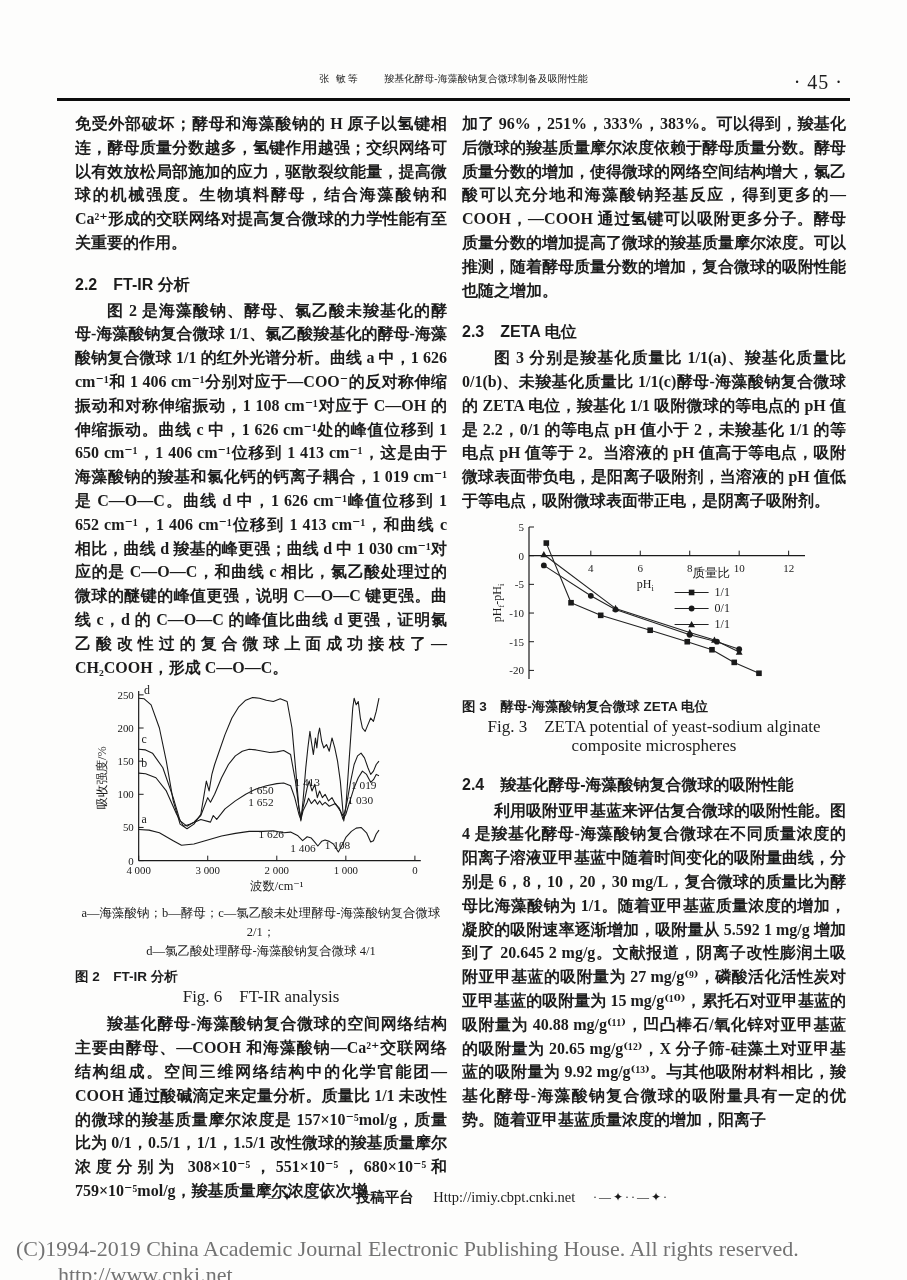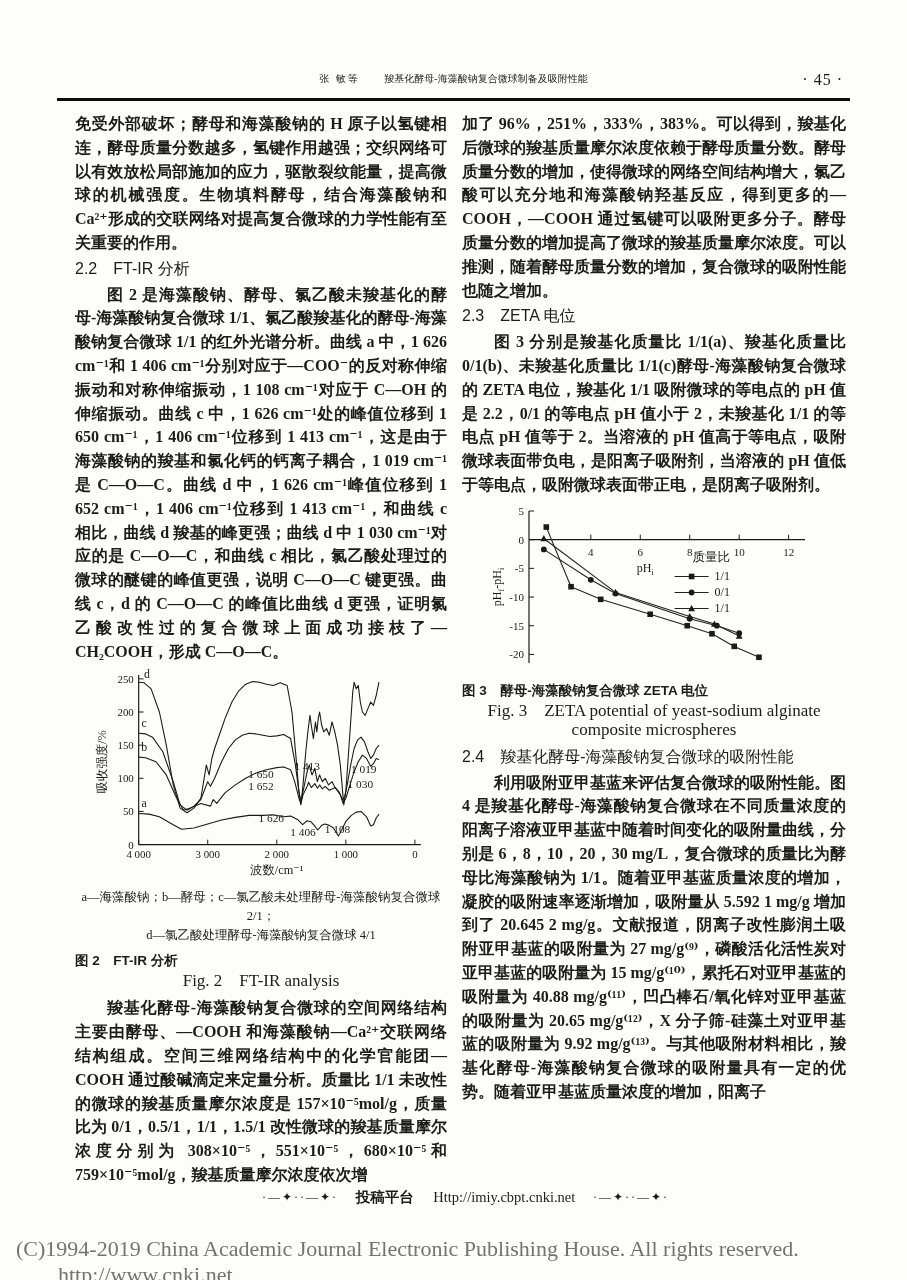--- a/index.html
+++ b/index.html
@@ -1,27 +1,27 @@
 <!DOCTYPE html>
 <html><head>
 <meta charset="utf-8">
 <style>
   html,body{margin:0;padding:0;background:#9a9a9a;}
   .page{position:relative;width:907px;height:1280px;margin:0 auto;background:#fdfdfc;
         font-family:"Liberation Serif","DejaVu Serif",serif;color:#1c1c1c;overflow:hidden;}
   .running-head{position:absolute;top:72px;left:0;width:100%;text-align:center;font-size:10px;}
   .running-head .author{margin-right:22px;letter-spacing:2px;}
-  .page-number{position:absolute;top:71px;right:64px;font-size:16px;letter-spacing:1px;}
+  .page-number{position:absolute;top:71px;right:64px;font-size:20px;letter-spacing:1px;}
   .header-rule{position:absolute;top:98px;left:57px;width:793px;height:3px;background:#0d0d0d;}
   .col{position:absolute;top:112px;font-size:16px;line-height:23.8px;text-align:justify;}
   .col-left{left:75px;width:372px;}
   .col-right{left:462px;width:384px;}
   .col p{margin:0;font-weight:bold;}
   .indent{text-indent:2em;}
-  h3.section{margin:2px 0 2px 0;font-size:16px;font-weight:normal;
+  h3.section{margin:18px 0 2px 0;font-size:16px;font-weight:bold;
              font-family:"Liberation Sans","DejaVu Sans",sans-serif;line-height:23.8px;}
   figure{margin:6px 0 6px 0;text-align:center;}
   figure svg{display:block;margin:0 auto;}
   .fig-note{font-size:12.5px;line-height:19px;text-align:center;}
   .fig-cap-zh{font-size:13.5px;font-weight:bold;text-align:left;margin-top:5px;line-height:21px;
               font-family:"Liberation Sans","DejaVu Sans",sans-serif;}
   .fig-cap-en{font-size:17px;text-align:center;line-height:19px;}
   .footer{position:absolute;top:1188px;left:12px;width:100%;text-align:center;font-size:14.5px;}
   .footer .deco{letter-spacing:2px;margin:0 14px;font-size:12px;position:relative;top:-1px;}
   .footer .plat{font-weight:bold;margin-right:16px;font-family:"Liberation Sans","DejaVu Sans",sans-serif;}
@@ -86,21 +86,21 @@
           <text x="216.79999999999998" y="102.736" text-anchor="middle" font-size="11.5">1 413</text>
           <text x="274.2" y="105.424" text-anchor="middle" font-size="11.5">1 019</text>
           <text x="270.7" y="120.208" text-anchor="middle" font-size="11.5">1 030</text>
           <text x="180.4" y="155.152" text-anchor="middle" font-size="11.5">1 626</text>
           <text x="212.6" y="169.264" text-anchor="middle" font-size="11.5">1 406</text>
           <text x="247.6" y="165.904" text-anchor="middle" font-size="11.5">1 108</text>
         </svg>
       <div class="fig-note">a—海藻酸钠；b—酵母；c—氯乙酸未处理酵母-海藻酸钠复合微球 2/1；</div>
       <div class="fig-note">d—氯乙酸处理酵母-海藻酸钠复合微球 4/1</div>
       <div class="fig-cap-zh">图 2　FT-IR 分析</div>
-      <div class="fig-cap-en">Fig. 2　FT-IR analysis</div>
+      <div class="fig-cap-en">Fig. 6　FT-IR analysis</div>
     </figure>
     <p class="indent">羧基化酵母-海藻酸钠复合微球的空间网络结构主要由酵母、—COOH 和海藻酸钠—Ca²⁺交联网络结构组成。空间三维网络结构中的化学官能团—COOH 通过酸碱滴定来定量分析。质量比 1/1 未改性的微球的羧基质量摩尔浓度是 157×10⁻⁵mol/g，质量比为 0/1，0.5/1，1/1，1.5/1 改性微球的羧基质量摩尔浓度分别为 308×10⁻⁵，551×10⁻⁵，680×10⁻⁵和 759×10⁻⁵mol/g，羧基质量摩尔浓度依次增</p>
   </div>
 
   <div class="col col-right">
     <p>加了 96%，251%，333%，383%。可以得到，羧基化后微球的羧基质量摩尔浓度依赖于酵母质量分数。酵母质量分数的增加，使得微球的网络空间结构增大，氯乙酸可以充分地和海藻酸钠羟基反应，得到更多的—COOH，—COOH 通过氢键可以吸附更多分子。酵母质量分数的增加提高了微球的羧基质量摩尔浓度。可以推测，随着酵母质量分数的增加，复合微球的吸附性能也随之增加。</p>
     <h3 class="section">2.3　ZETA 电位</h3>
     <p class="indent">图 3 分别是羧基化质量比 1/1(a)、羧基化质量比 0/1(b)、未羧基化质量比 1/1(c)酵母-海藻酸钠复合微球的 ZETA 电位，羧基化 1/1 吸附微球的等电点的 pH 值是 2.2，0/1 的等电点 pH 值小于 2，未羧基化 1/1 的等电点 pH 值等于 2。当溶液的 pH 值高于等电点，吸附微球表面带负电，是阳离子吸附剂，当溶液的 pH 值低于等电点，吸附微球表面带正电，是阴离子吸附剂。</p>
     <figure>
       <svg id="fig3-svg" width="330" height="172" viewBox="0 0 330 172">

